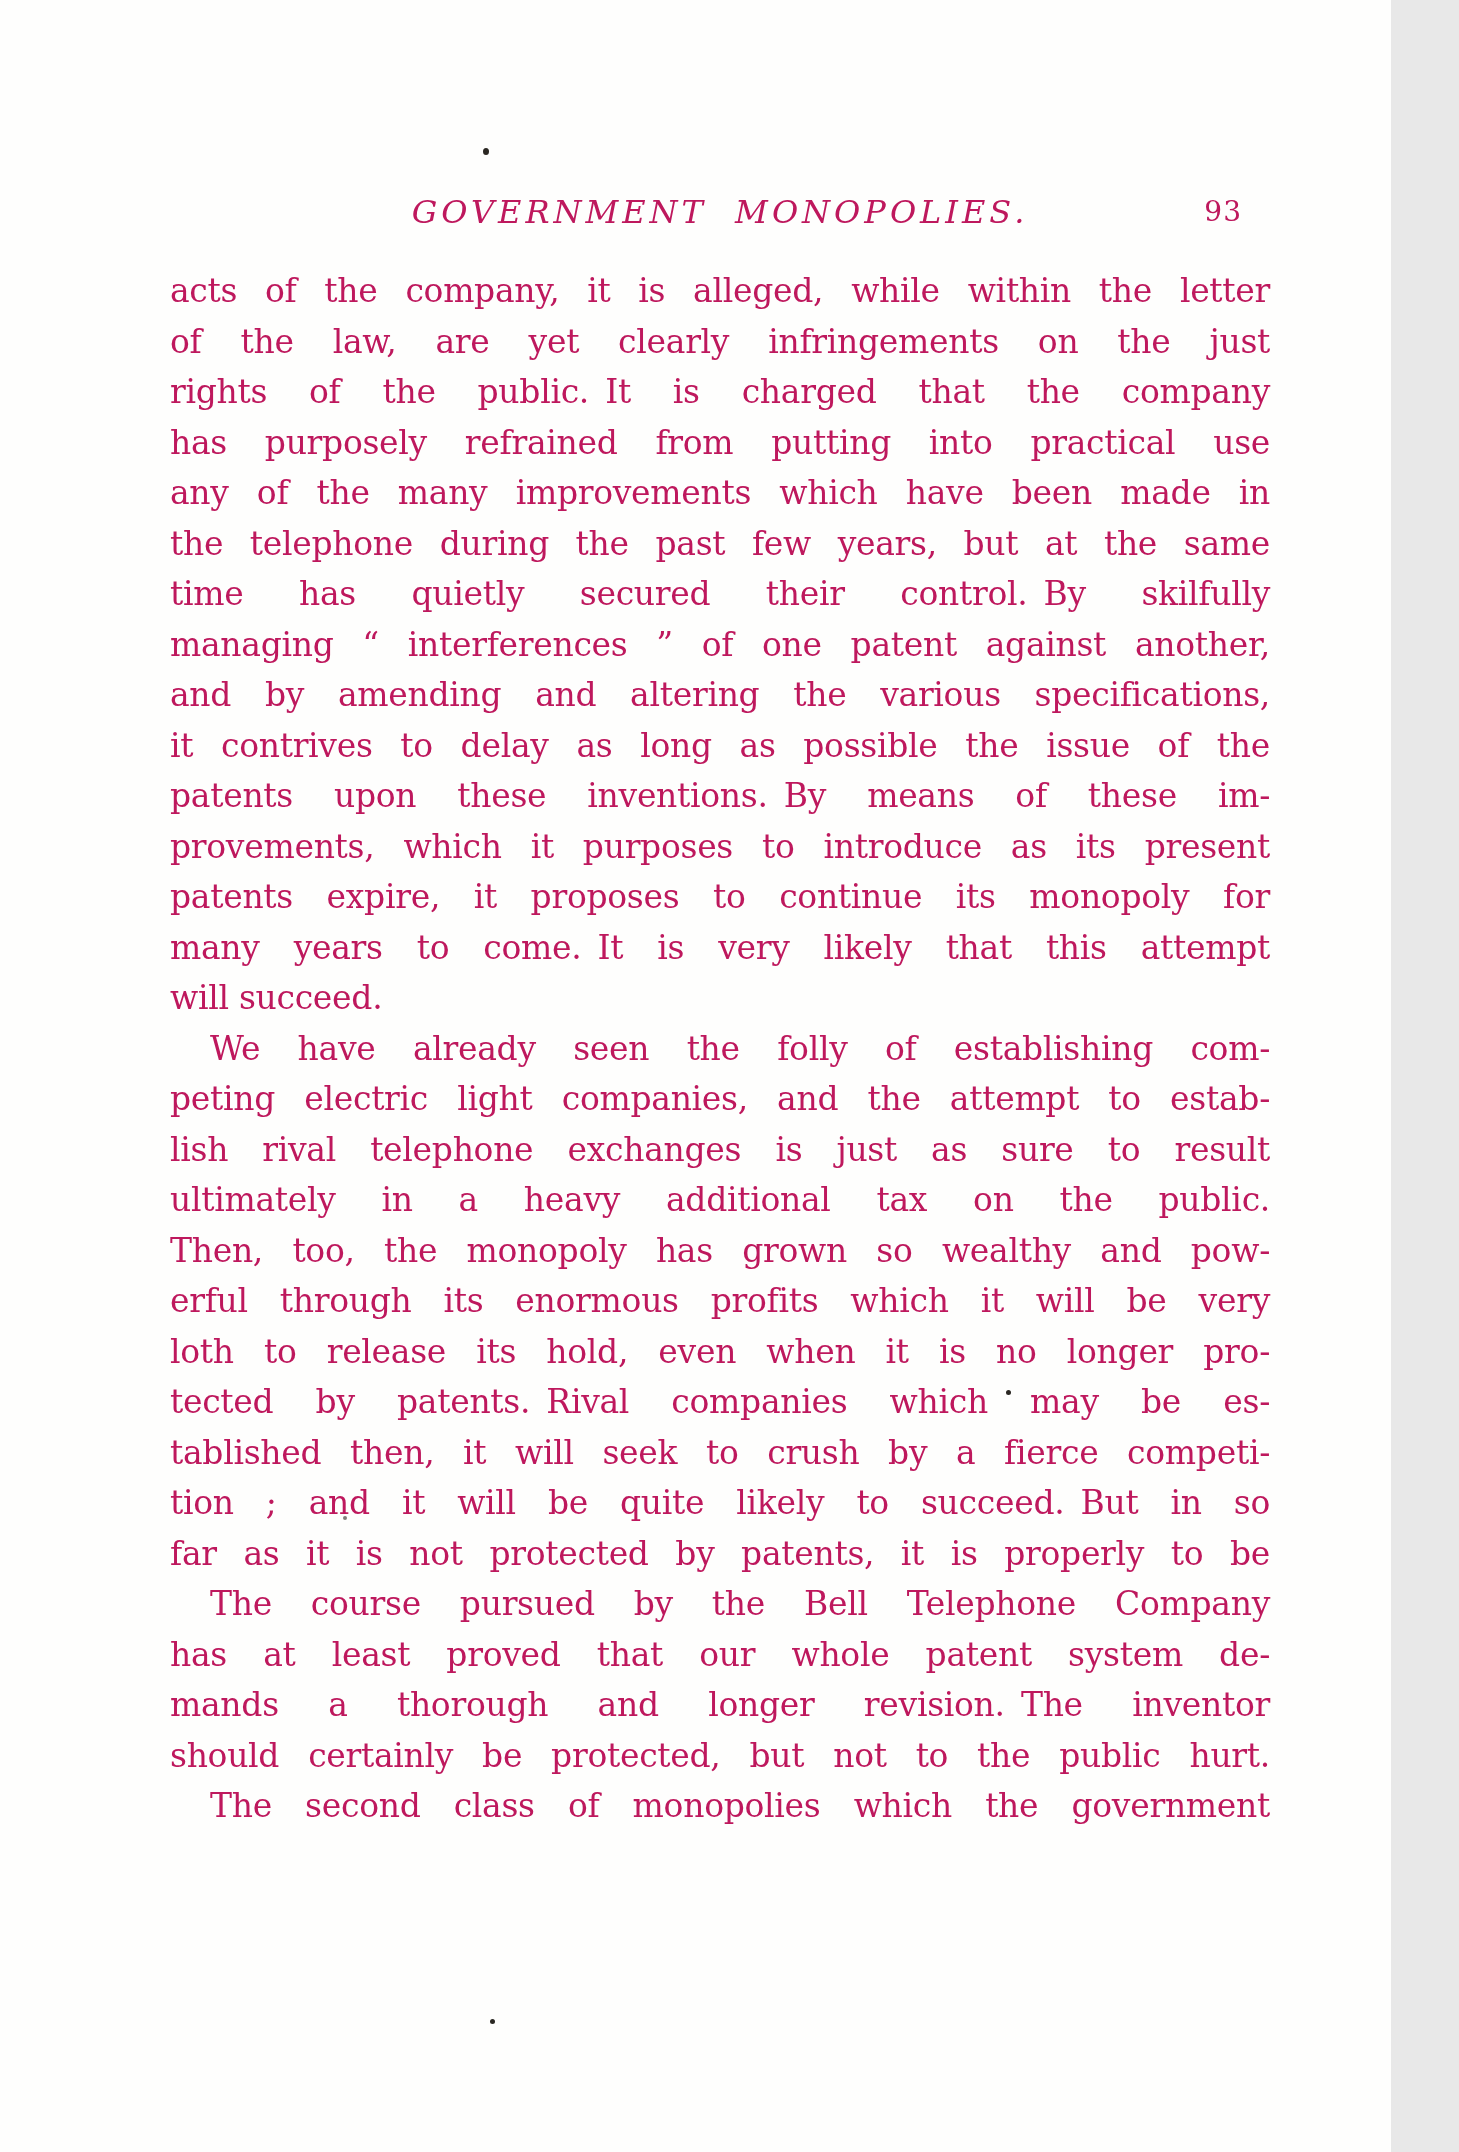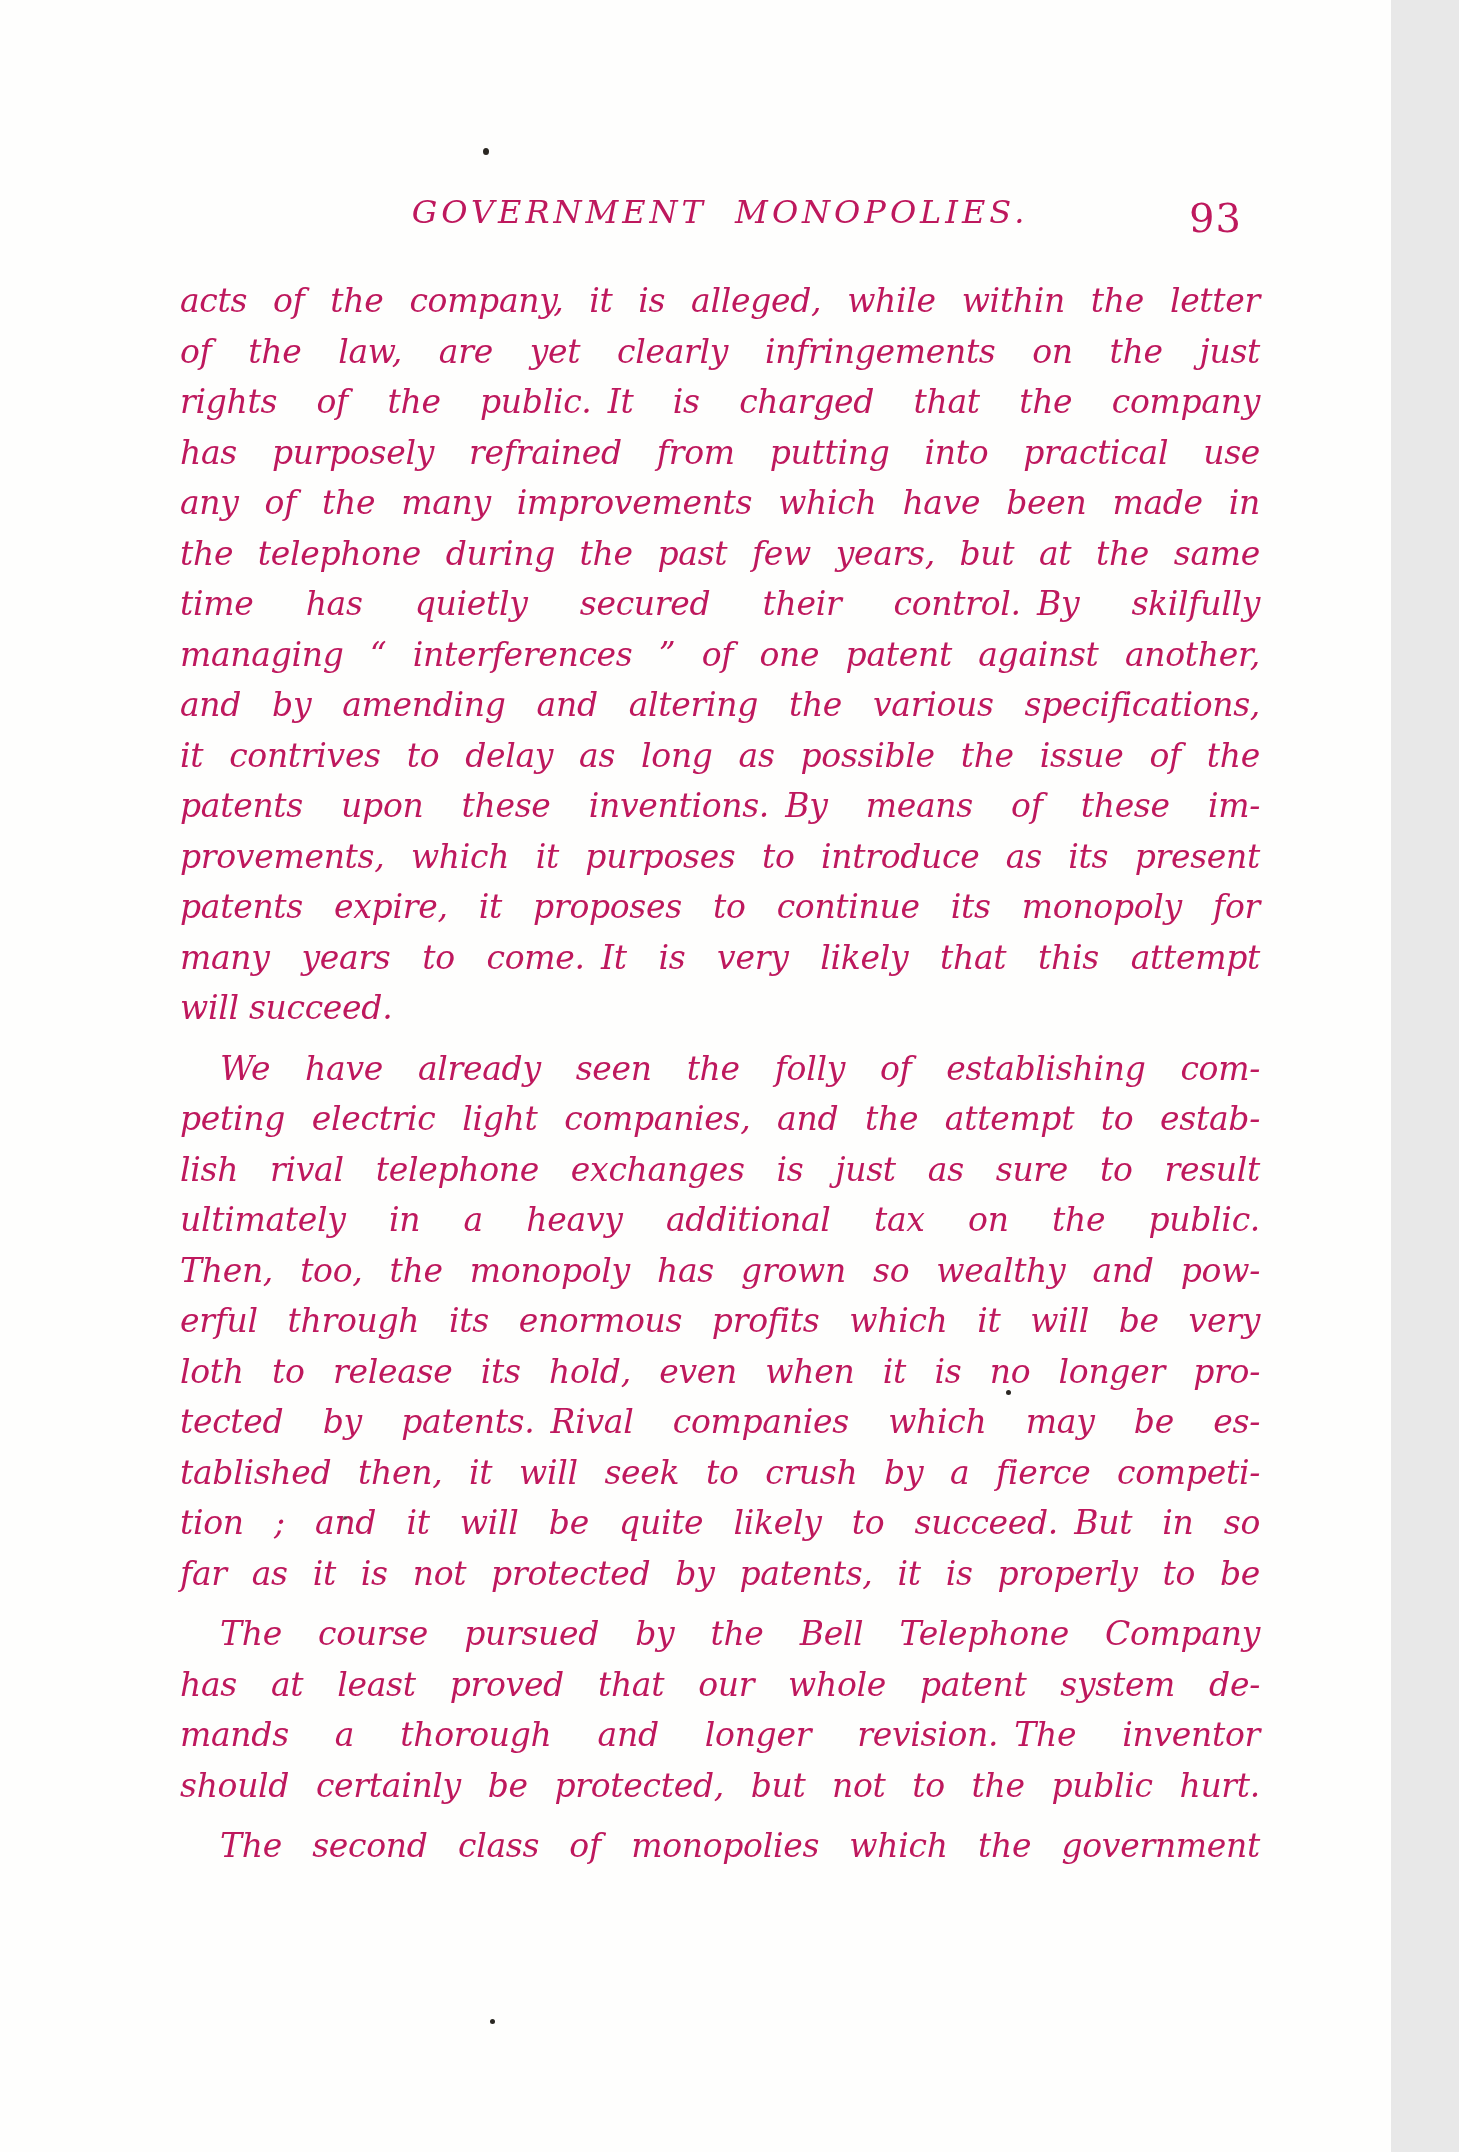--- a/index.html
+++ b/index.html
@@ -28,33 +28,33 @@
     font-style: italic;
     font-size: 32px;
     letter-spacing: 4px;
     word-spacing: 14px;
     white-space: nowrap;
   }
   .page-number {
     position: absolute;
     right: 28px;
     top: 2px;
-    font-size: 40px;
+    font-size: 28px;
     letter-spacing: 1px;
   }
   .body-text {
     position: absolute;
     top: 266px;
     left: 170px;
     width: 1100px;
     font-size: 33px;
     line-height: 50.5px;
     letter-spacing: -0.3px;
   }
-  .para { margin: 10px; padding: 0; font-style: italic; }
+  .para { margin: 0; padding: 0; }
   .line {
     text-align: justify;
     text-align-last: justify;
   }
   .line.end { text-align-last: left; }
   .line.indent { text-indent: 40px; }
   .speck {
     position: absolute;
     background: #2a2722;
     border-radius: 50%;

